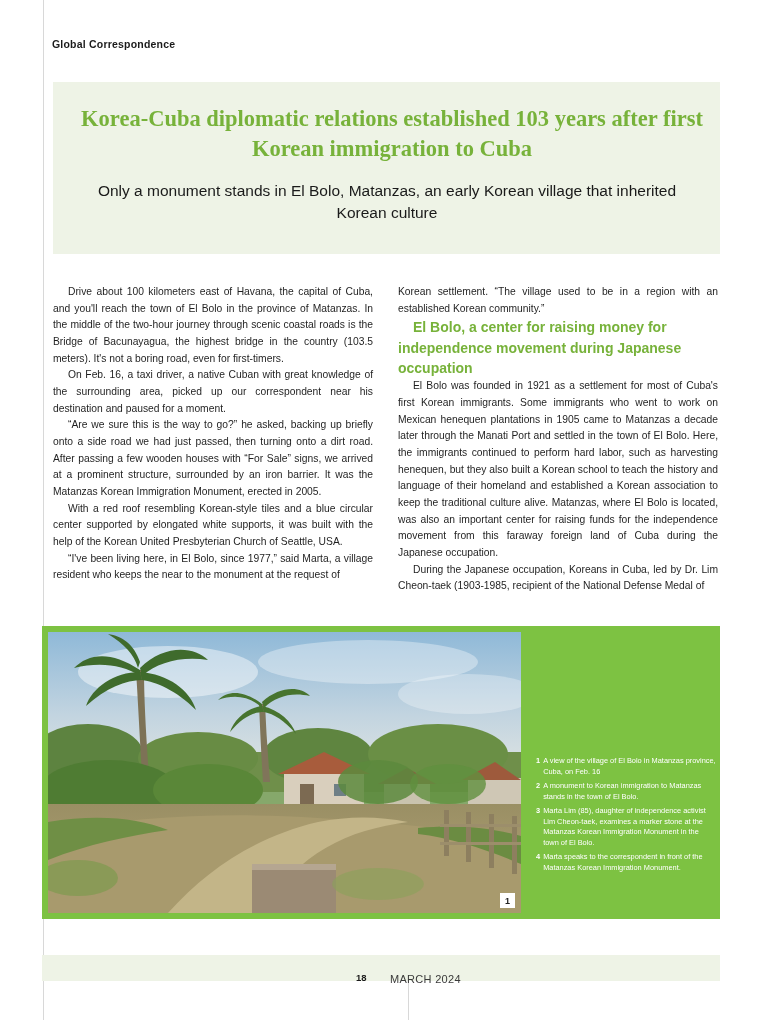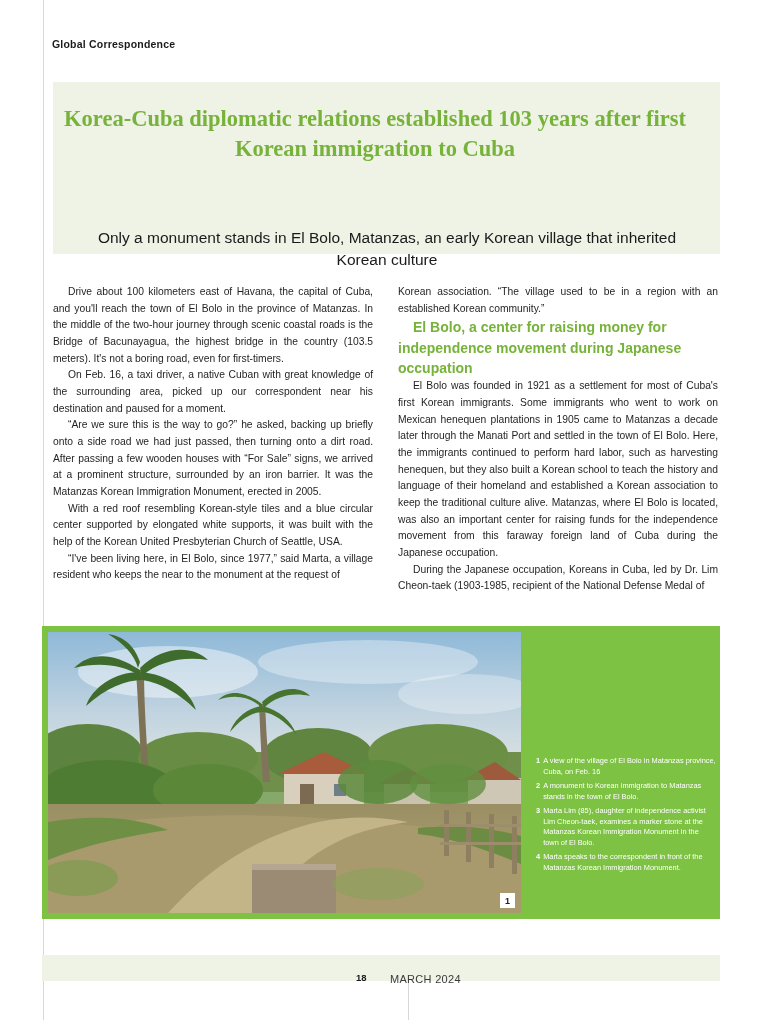--- a/index.html
+++ b/index.html
@@ -42,40 +42,39 @@
   .title-band {
     position: absolute;
     left: 53px;
     top: 82px;
     width: 667px;
     height: 172px;
     background: #eef3e6;
   }
   .headline {
     position: absolute;
-    left: 63px;
+    left: 80px;
     top: 104px;
     width: 624px;
     text-align: center;
     font-family: "Liberation Serif", serif;
     font-size: 22.5px;
     font-weight: bold;
     color: #77b23a;
     line-height: 1.32;
   }
   .subhead {
     position: absolute;
     left: 72px;
     top: 180px;
     width: 630px;
     text-align: center;
     font-size: 15.5px;
     color: #1a1a1a;
     line-height: 1.42;
-    margin-top: 47px;
   }
   .col {
     position: absolute;
     top: 284px;
     width: 320px;
     font-size: 10.3px;
     line-height: 1.62;
     color: #1f1f1f;
     text-align: justify;
   }
@@ -183,21 +182,21 @@
 
   <div class="col left">
     <p>Drive about 100 kilometers east of Havana, the capital of Cuba, and you'll reach the town of El Bolo in the province of Matanzas. In the middle of the two-hour journey through scenic coastal roads is the Bridge of Bacunayagua, the highest bridge in the country (103.5 meters). It's not a boring road, even for first-timers.</p>
     <p>On Feb. 16, a taxi driver, a native Cuban with great knowledge of the surrounding area, picked up our correspondent near his destination and paused for a moment.</p>
     <p>“Are we sure this is the way to go?” he asked, backing up briefly onto a side road we had just passed, then turning onto a dirt road. After passing a few wooden houses with “For Sale” signs, we arrived at a prominent structure, surrounded by an iron barrier. It was the Matanzas Korean Immigration Monument, erected in 2005.</p>
     <p>With a red roof resembling Korean-style tiles and a blue circular center supported by elongated white supports, it was built with the help of the Korean United Presbyterian Church of Seattle, USA.</p>
     <p>“I've been living here, in El Bolo, since 1977,” said Marta, a village resident who keeps the near to the monument at the request of</p>
   </div>
 
   <div class="col right">
-    <p class="noindent">Korean association. “The village used to be in a region with an established Korean community.”</p>
+    <p class="noindent">Korean settlement. “The village used to be in a region with an established Korean community.”</p>
     <p class="section-head">El Bolo, a center for raising money for independence movement during Japanese occupation</p>
     <p>El Bolo was founded in 1921 as a settlement for most of Cuba's first Korean immigrants. Some immigrants who went to work on Mexican henequen plantations in 1905 came to Matanzas a decade later through the Manati Port and settled in the town of El Bolo. Here, the immigrants continued to perform hard labor, such as harvesting henequen, but they also built a Korean school to teach the history and language of their homeland and established a Korean association to keep the traditional culture alive. Matanzas, where El Bolo is located, was also an important center for raising funds for the independence movement from this faraway foreign land of Cuba during the Japanese occupation.</p>
     <p>During the Japanese occupation, Koreans in Cuba, led by Dr. Lim Cheon-taek (1903-1985, recipient of the National Defense Medal of</p>
   </div>
 
   <div class="photo-block"></div>
 
   <div class="photo">
     <svg width="473" height="281" viewBox="0 0 473 281">
       <defs>

